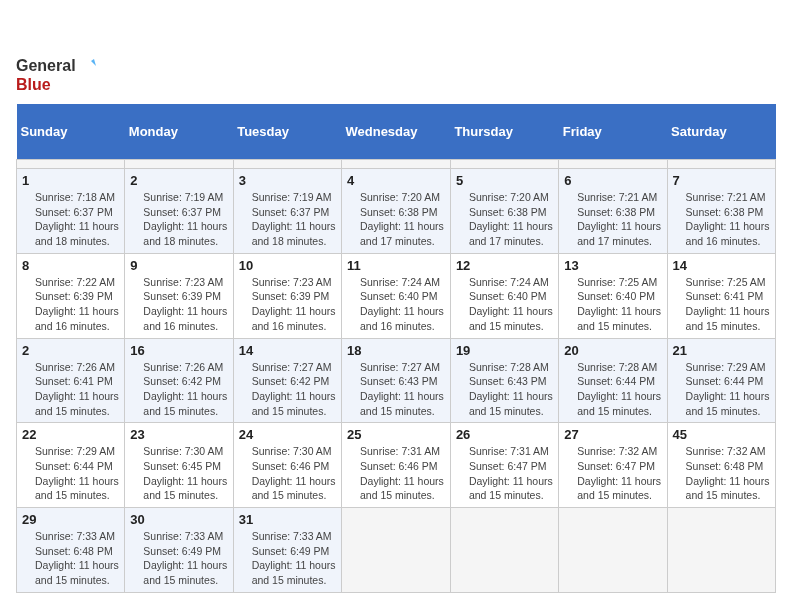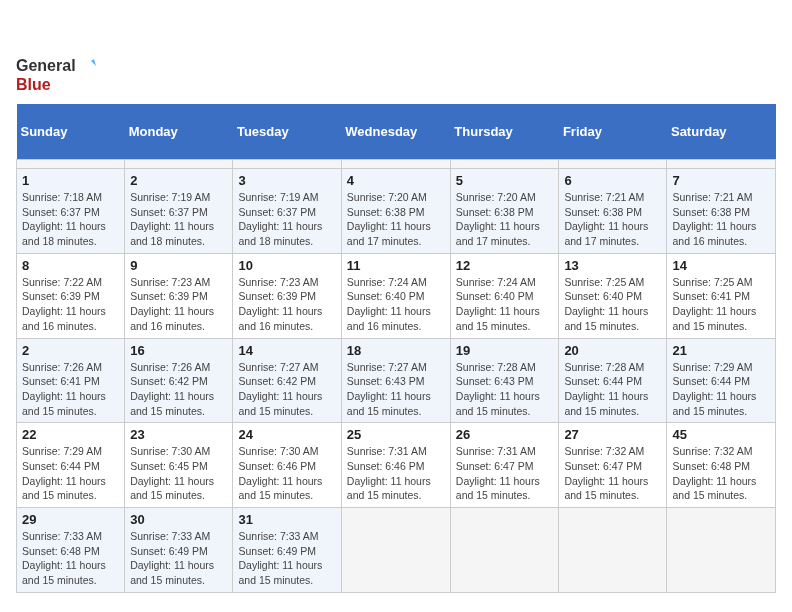--- a/index.html
+++ b/index.html
@@ -62,20 +62,21 @@
       font-size: 13px;
       font-weight: bold;
       color: #222;
       display: block;
       margin-bottom: 2px;
     }
     .day-info {
       color: #444;
       font-size: 10.5px;
       line-height: 1.4;
+      margin-left: 13px;
     }
     tr:nth-child(even) td:not(.empty) {
       background: #f0f4fb;
     }
   </style>
 </head>
 <body>
 
 <div class="header">
   <div class="logo">

